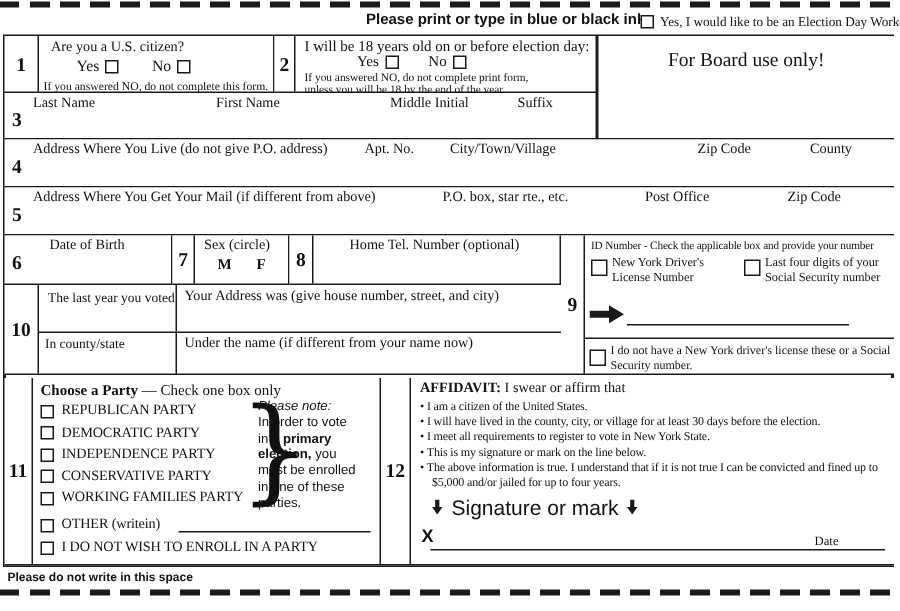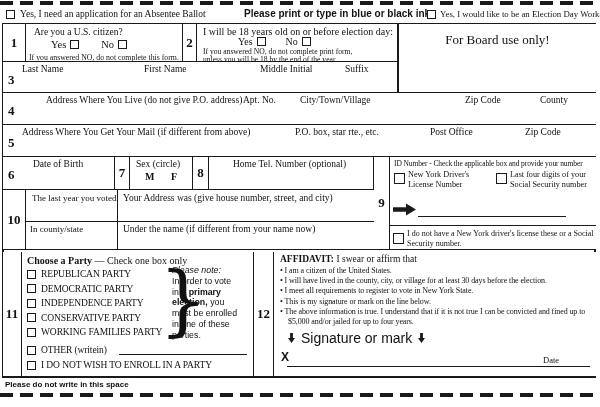--- a/index.html
+++ b/index.html
@@ -30,24 +30,20 @@
   svg{display:block;}
 </style>
 </head>
 <body>
 
 <div class="page">
 
   <div class="abs dash" style="left:0;top:1px;width:600px;"></div>
   <div class="abs dash" style="left:0;top:393px;width:600px;"></div>
 
-  <div class="abs row" style="left:6px;top:9px;">
-    <span class="cb"></span>
-    <span class="lbl">Yes, I need an application for an Absentee Ballot</span>
-  </div>
   <div class="abs sans" style="left:244px;top:8px;font-size:10px;font-weight:bold;white-space:nowrap;">Please print or type in blue or black ink</div>
   <div class="abs row" style="left:427px;top:9px;gap:4px;">
     <span class="cb"></span>
     <span style="font-size:8.8px;white-space:nowrap;">Yes, I would like to be an Election Day Worker</span>
   </div>
 
   <div class="outer"></div>
 
   <div class="cell bR bB" style="left:3px;top:24px;width:180px;height:38px;">
     <div class="numcol" style="width:23px;">1</div>
@@ -83,21 +79,21 @@
   <div class="cell bR bB" style="left:3px;top:62px;width:395px;height:31px;">
     <span class="abs num" style="left:5px;top:10px;">3</span>
     <span class="abs lbl" style="left:19px;top:2px;">Last Name</span>
     <span class="abs lbl" style="left:141px;top:2px;">First Name</span>
     <span class="abs lbl" style="left:257px;top:2px;">Middle Initial</span>
     <span class="abs lbl" style="left:342px;top:2px;">Suffix</span>
   </div>
 
   <div class="cell bB" style="left:3px;top:93px;width:593px;height:32px;">
     <span class="abs num" style="left:5px;top:10px;">4</span>
-    <span class="abs lbl" style="left:19px;top:2px;margin-left:24px;">Address Where You Live (do not give P.O. address)</span>
+    <span class="abs lbl" style="left:19px;top:2px;">Address Where You Live (do not give P.O. address)</span>
     <span class="abs lbl" style="left:240px;top:2px;">Apt. No.</span>
     <span class="abs lbl" style="left:297px;top:2px;">City/Town/Village</span>
     <span class="abs lbl" style="left:462px;top:2px;">Zip Code</span>
     <span class="abs lbl" style="left:537px;top:2px;">County</span>
   </div>
 
   <div class="cell bB" style="left:3px;top:125px;width:593px;height:32px;">
     <span class="abs num" style="left:5px;top:10px;">5</span>
     <span class="abs lbl" style="left:19px;top:2px;">Address Where You Get Your Mail (if different from above)</span>
     <span class="abs lbl" style="left:292px;top:2px;">P.O. box, star rte., etc.</span>

